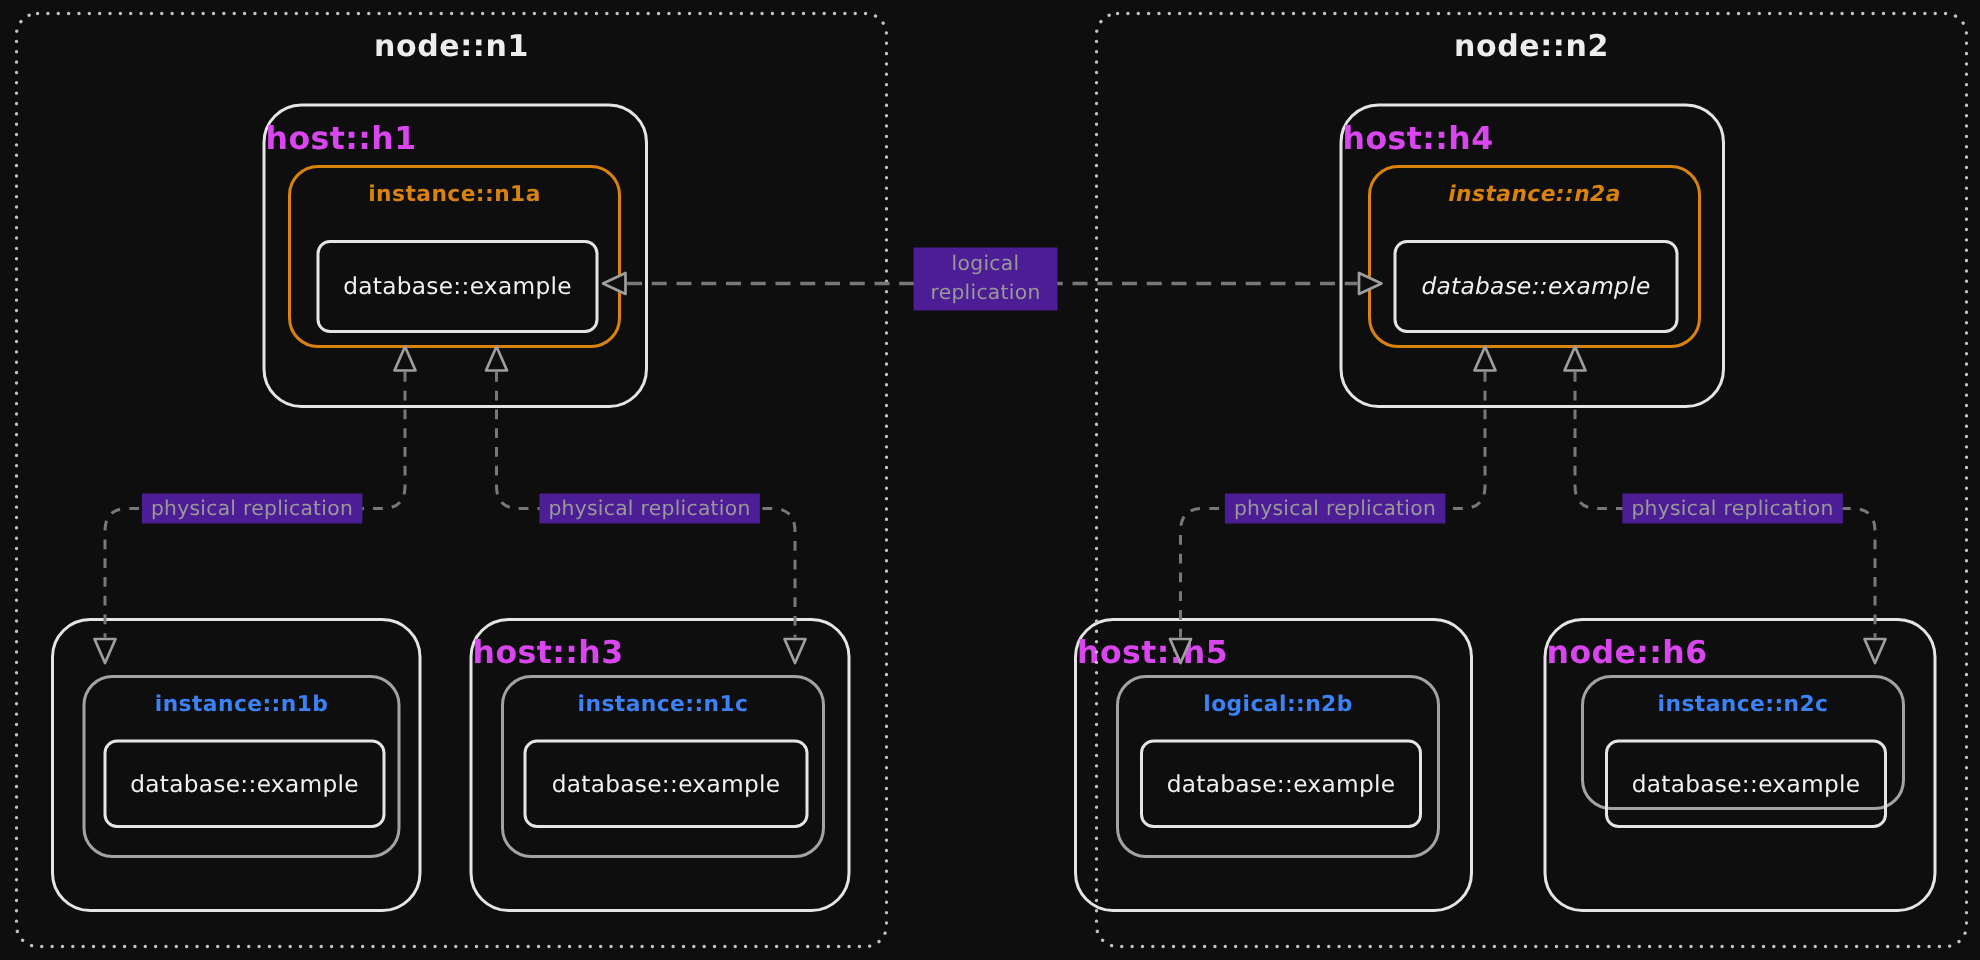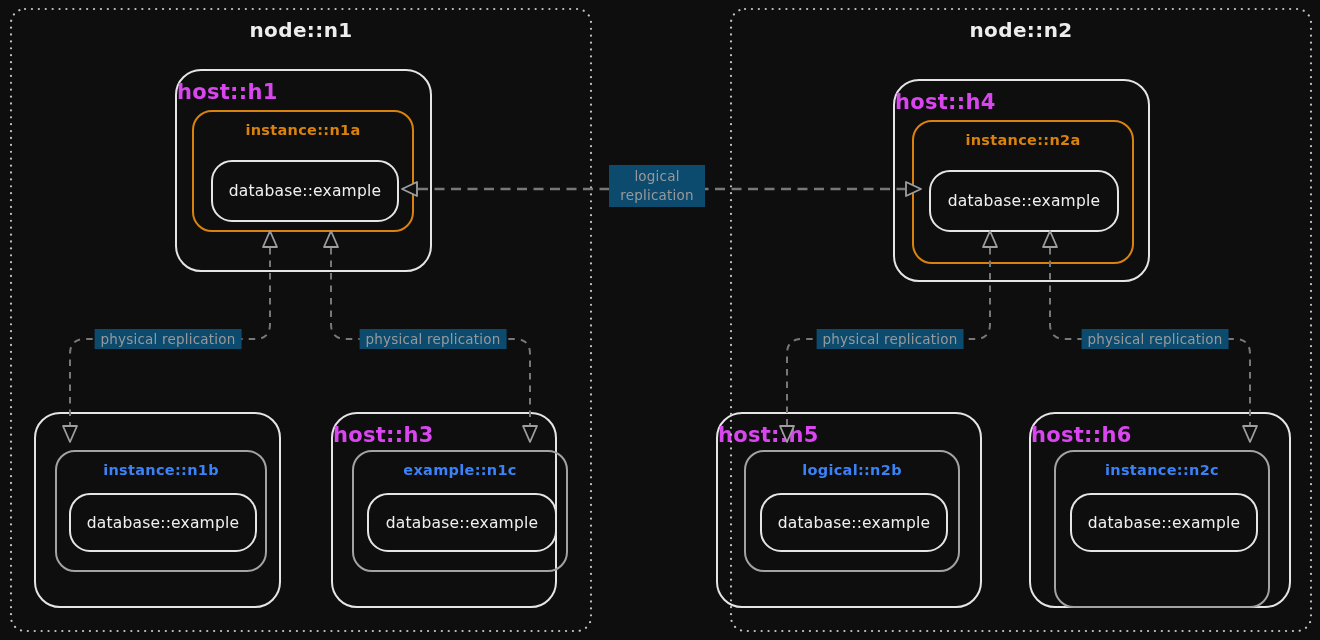--- a/index.html
+++ b/index.html
@@ -4,31 +4,31 @@
 <style>
   html,body{margin:0;padding:0;background:#0e0e0e;}
   .canvas{
     position:relative;width:1320px;height:640px;background:#0e0e0e;overflow:hidden;
     font-family:"DejaVu Sans",sans-serif;
   }
   .box{position:absolute;box-sizing:border-box;background:transparent;}
   .host{border:2px solid #e5e5e5;border-radius:26px;}
   .instance{border:2px solid #a3a3a3;border-radius:20px;}
   .instance.accent-orange{border-color:#d9820d;}
-  .database{border:2px solid #e5e5e5;border-radius:21px;display:flex;align-items:center;justify-content:center;}
+  .database{border:2px solid #e5e5e5;border-radius:9px;display:flex;align-items:center;justify-content:center;}
   .host-title{position:absolute;left:0;right:0;top:9px;
     color:#d946ef;font-size:21px;font-weight:600;letter-spacing:.3px;}
   .instance-title{position:absolute;left:0;right:0;top:10px;text-align:center;
     font-size:14.5px;font-weight:700;letter-spacing:.3px;color:#3b82f6;}
   .accent-orange > .instance-title{color:#d9820d;}
   .db-label{color:#f0f0f0;font-size:15.5px;font-weight:500;letter-spacing:.2px;white-space:nowrap;}
   .node-title{position:absolute;width:240px;text-align:center;color:#ededed;
     font-size:20px;font-weight:600;letter-spacing:.4px;z-index:1;}
   .edge-label{position:absolute;transform:translate(-50%,-50%);z-index:3;
-    background:#0c4a6e;color:#999999;font-size:13.5px;font-weight:500;
+    background:#4c1d95;color:#999999;font-size:13.5px;font-weight:500;
     letter-spacing:.2px;white-space:nowrap;padding:2px 6px;text-align:center;}
   .edge-label.two-line{white-space:normal;width:92px;line-height:19px;padding:2px 2px;}
   .overlay{position:absolute;left:0;top:0;z-index:2;pointer-events:none;}
   .boxes{position:absolute;left:0;top:0;width:100%;height:100%;z-index:1;}
 </style>
 </head>
 <body>
 
 <div class="canvas">
 
@@ -50,53 +50,53 @@
 
     <div class="box host" style="left:34px;top:412px;width:247px;height:196px;">
       <div class="box instance" style="left:19px;top:36px;width:212px;height:122px;">
         <div class="instance-title">instance::n1b</div>
         <div class="box database" style="left:12px;top:41px;width:188px;height:59px;">
           <span class="db-label">database::example</span>
         </div>
       </div>
     </div>
 
-    <div class="box host" style="left:313px;top:412px;width:226px;height:196px;margin-left:18px;">
+    <div class="box host" style="left:313px;top:412px;width:254px;height:196px;">
       <div class="host-title">host::h3</div>
       <div class="box instance" style="left:19px;top:36px;width:216px;height:122px;">
-        <div class="instance-title">example::n1c</div>
+        <div class="instance-title">instance::n1c</div>
         <div class="box database" style="left:13px;top:41px;width:190px;height:59px;">
           <span class="db-label">database::example</span>
         </div>
       </div>
     </div>
 
-    <div class="box host" style="left:893px;top:79px;width:257px;height:203px;">
+    <div class="box host" style="left:893px;top:69px;width:257px;height:203px;">
       <div class="host-title">host::h4</div>
-      <div class="box instance accent-orange" style="left:17px;top:39px;width:222px;height:144px;">
+      <div class="box instance accent-orange" style="left:17px;top:39px;width:222px;height:122px;font-style:italic;">
         <div class="instance-title">instance::n2a</div>
         <div class="box database" style="left:15px;top:48px;width:190px;height:62px;">
           <span class="db-label">database::example</span>
         </div>
       </div>
     </div>
 
     <div class="box host" style="left:716px;top:412px;width:266px;height:196px;">
       <div class="host-title">host::h5</div>
       <div class="box instance" style="left:26px;top:36px;width:216px;height:122px;">
         <div class="instance-title">logical::n2b</div>
         <div class="box database" style="left:14px;top:41px;width:188px;height:59px;">
           <span class="db-label">database::example</span>
         </div>
       </div>
     </div>
 
     <div class="box host" style="left:1029px;top:412px;width:262px;height:196px;">
-      <div class="host-title">host::h6</div>
-      <div class="box instance" style="left:23px;top:36px;width:216px;height:158px;">
+      <div class="host-title">node::h6</div>
+      <div class="box instance" style="left:23px;top:36px;width:216px;height:90px;">
         <div class="instance-title">instance::n2c</div>
         <div class="box database" style="left:14px;top:41px;width:188px;height:59px;">
           <span class="db-label">database::example</span>
         </div>
       </div>
     </div>
   </div>
 
   <svg class="overlay" width="1320" height="640" viewBox="0 0 1320 640">
 

